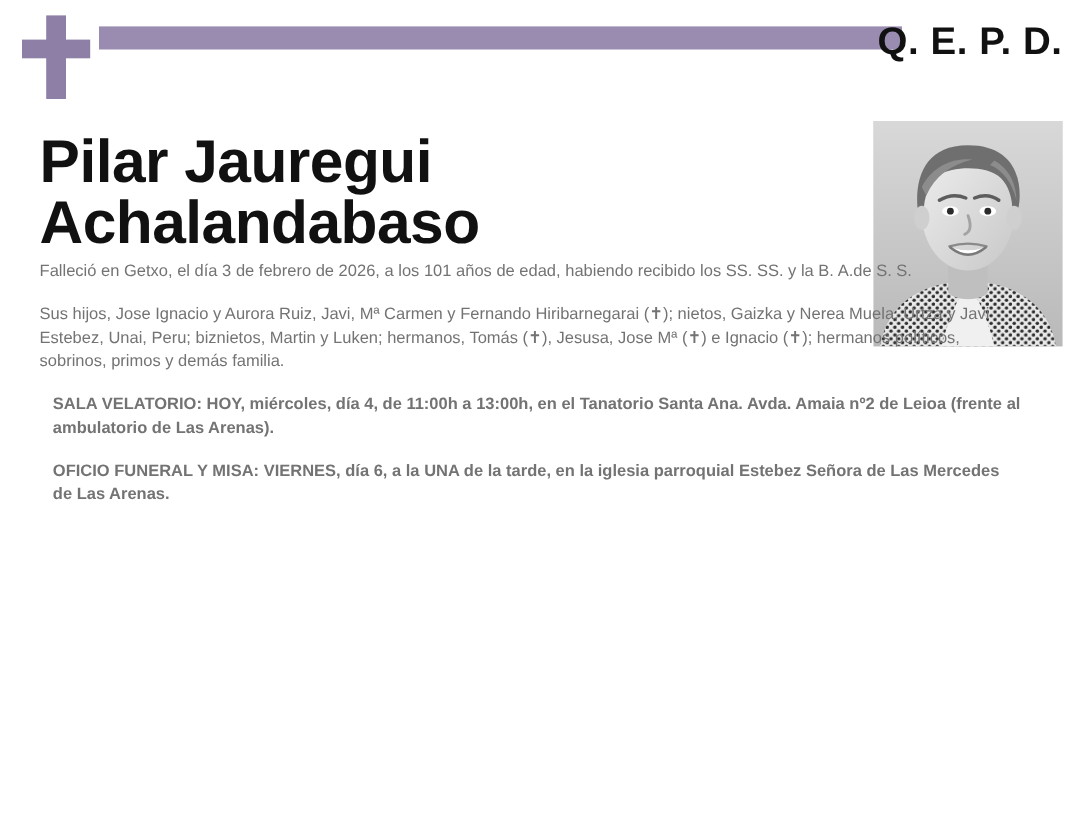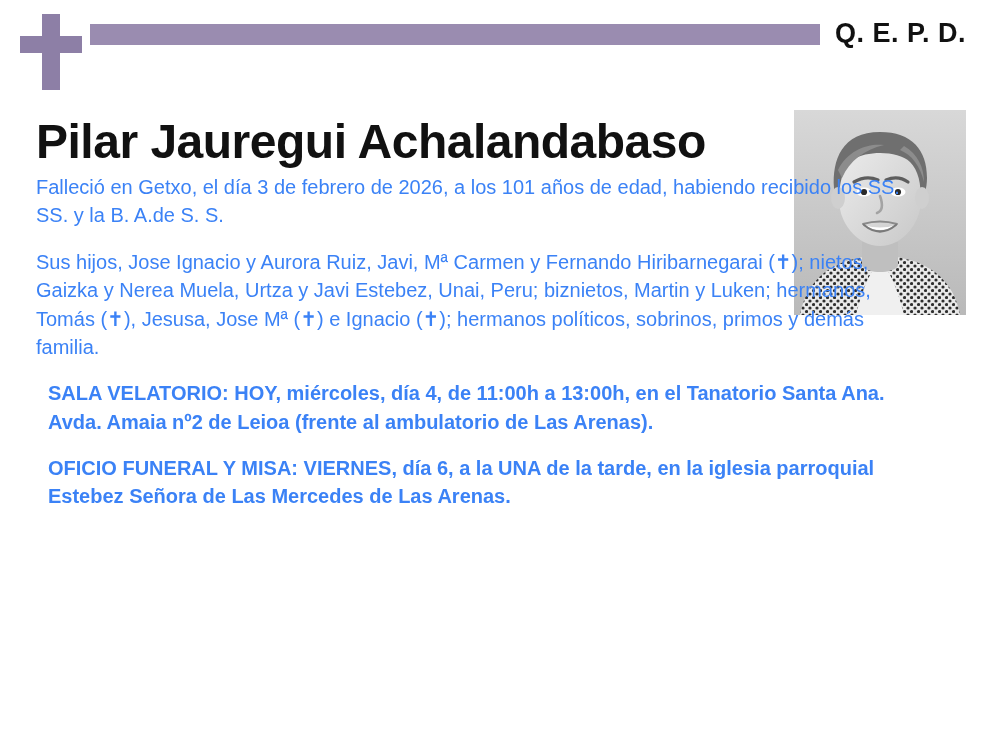--- a/index.html
+++ b/index.html
@@ -56,21 +56,21 @@
     left: 72px;
     top: 24px;
     right: 146px;
     height: 21px;
     background: #9a8cb0;
   }
   .qepd {
     position: absolute;
     right: 0px;
     top: 18px;
-    font-size: 27px;
+    font-size: 35px;
     font-weight: bold;
     letter-spacing: 0.5px;
     color: #111;
     font-family: "Liberation Sans", sans-serif;
   }
   
   .photo {
     position: absolute;
     right: 18px;
     top: 110px;
@@ -81,40 +81,40 @@
   }
   .photo svg { display: block; }
   
   .content {
     position: absolute;
     left: 36px;
     top: 118px;
     right: 30px;
   }
   .name {
-    font-size: 48px;
+    font-size: 55px;
     line-height: 1.02;
     font-weight: bold;
     letter-spacing: -0.5px;
     color: #111;
     max-width: 740px;
     margin: 0 0 6px 0;
     font-family: "Liberation Sans", sans-serif;
   }
   .spouse {
     font-size: 23px;
     font-weight: bold;
     color: #6b6b6b;
     margin: 14px 0 16px 0;
     letter-spacing: -0.2px;
   }
   .para {
-    font-size: 20px;
+    font-size: 15px;
     line-height: 1.42;
-    color: #3b82f6;
+    color: #737373;
     margin: 0 0 18px 0;
     max-width: 880px;
   }
   .para.bold {
     font-weight: bold;
     margin-left: 12px;
   }
   .para.last { margin-bottom: 0; }
 </style>
 </head>

